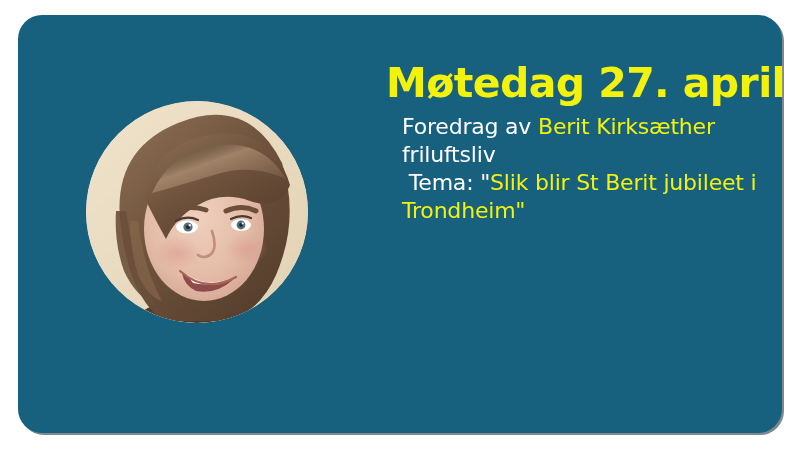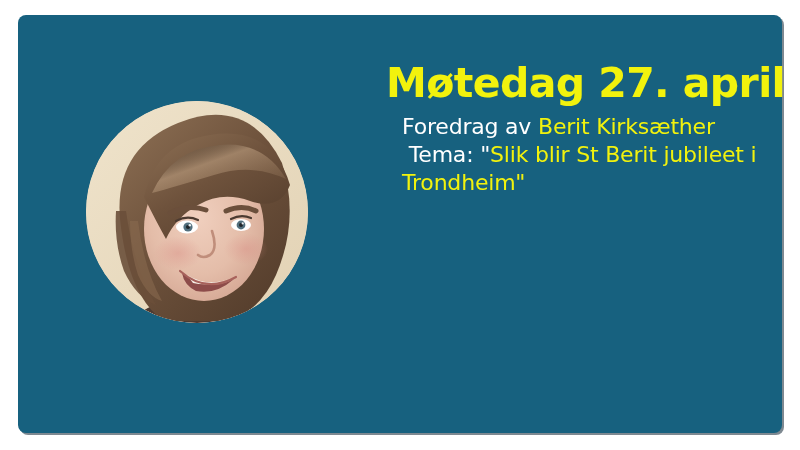--- a/index.html
+++ b/index.html
@@ -23,21 +23,21 @@
   }
 
   
   #panel {
     position: absolute;
     left: 18px;
     top: 15px;
     width: 764px;
     height: 418px;
     background: #17617f;
-    border-radius: 8px;
+    border-radius: 24px;
     box-shadow: 2px 2px 0 0 rgba(20,40,55,0.55);
   }
 
   
   #portrait {
     position: absolute;
     left: 68px;
     top: 86px;
     width: 222px;
     height: 222px;
@@ -171,19 +171,20 @@
           <path d="M101 174 q22 13 44 3 q-20 9 -38 5 Z" fill="#f6efe6"></path>
           <path d="M94 170 q26 23 56 6" stroke="#a8625c" stroke-width="2.2" fill="none" stroke-linecap="round"></path>
         </g>
       </svg>
     </div>
 
     <div id="text-col">
       <h1 id="headline">Møtedag 27. april</h1>
       <ul id="body-lines">
           <li><span class="wh">Foredrag av </span><span class="hl">Berit Kirksæther</span></li>
+          <li><span class="wh">friluftsliv</span></li>
           <li><span class="wh"> Tema: "</span><span class="hl">Slik blir St Berit jubileet i</span></li>
           <li><span class="hl">Trondheim"</span></li>
         </ul>
     </div>
 
   </div>
 </div>
 
 </body></html>

